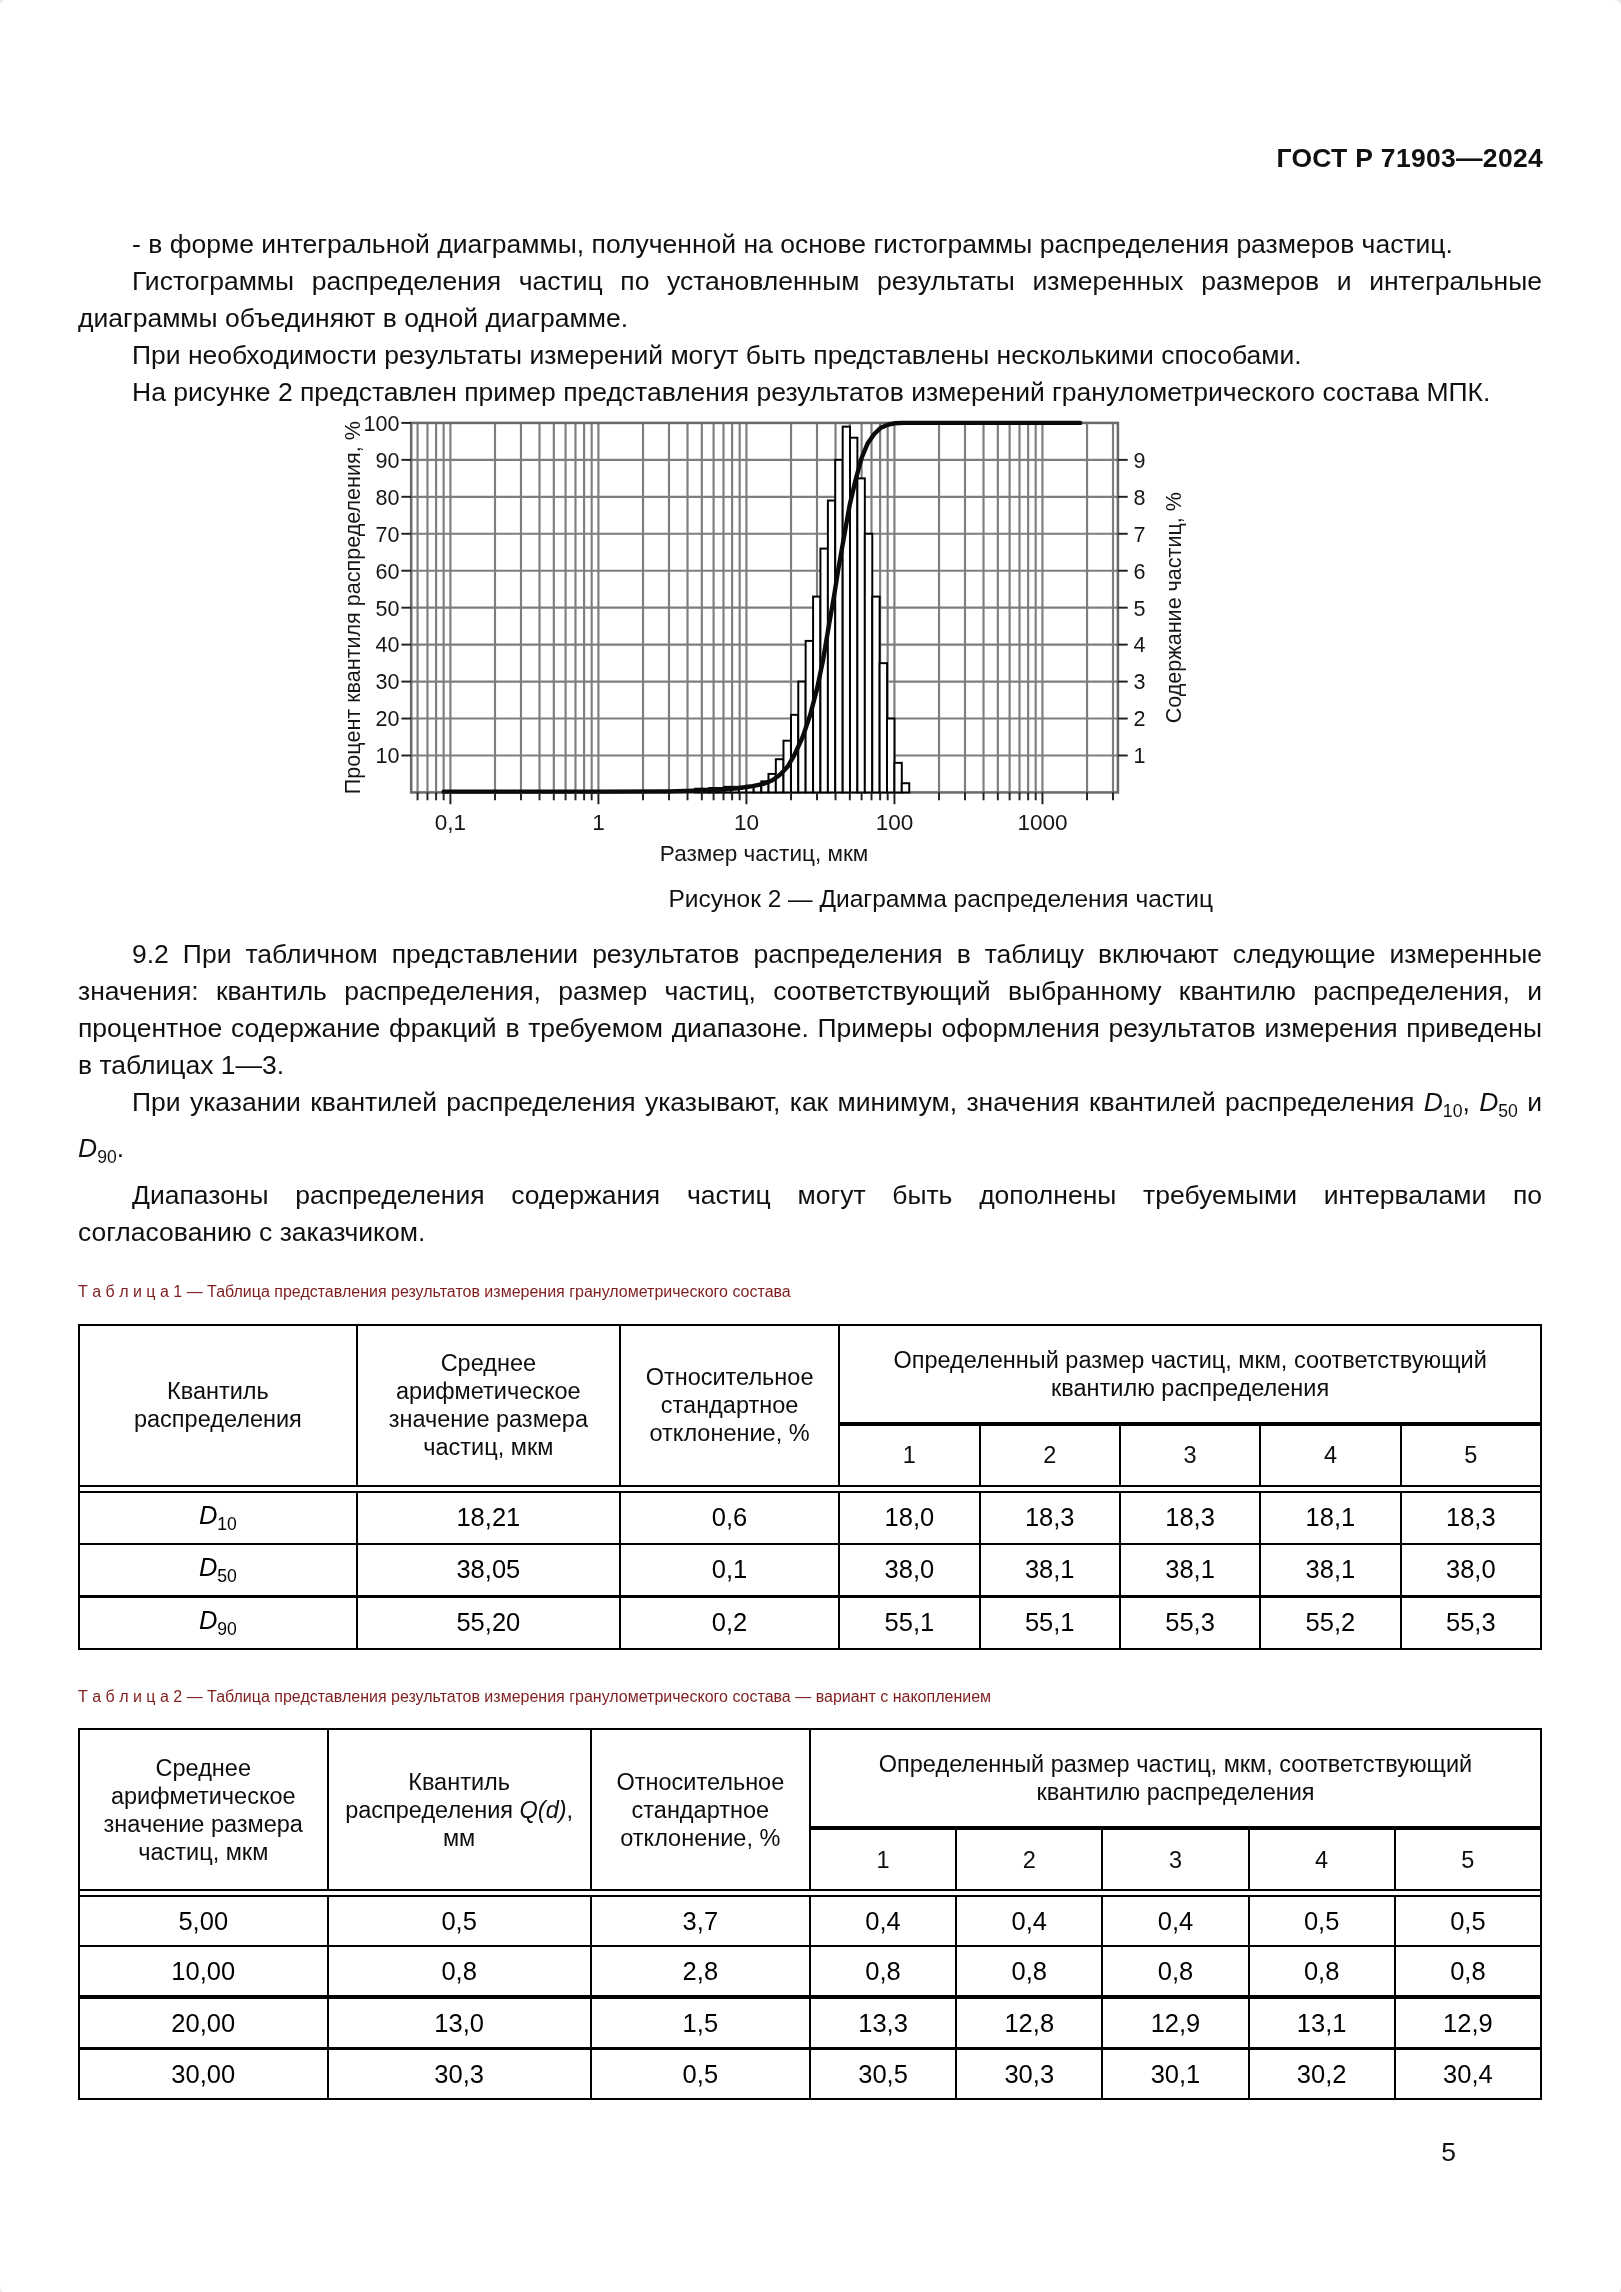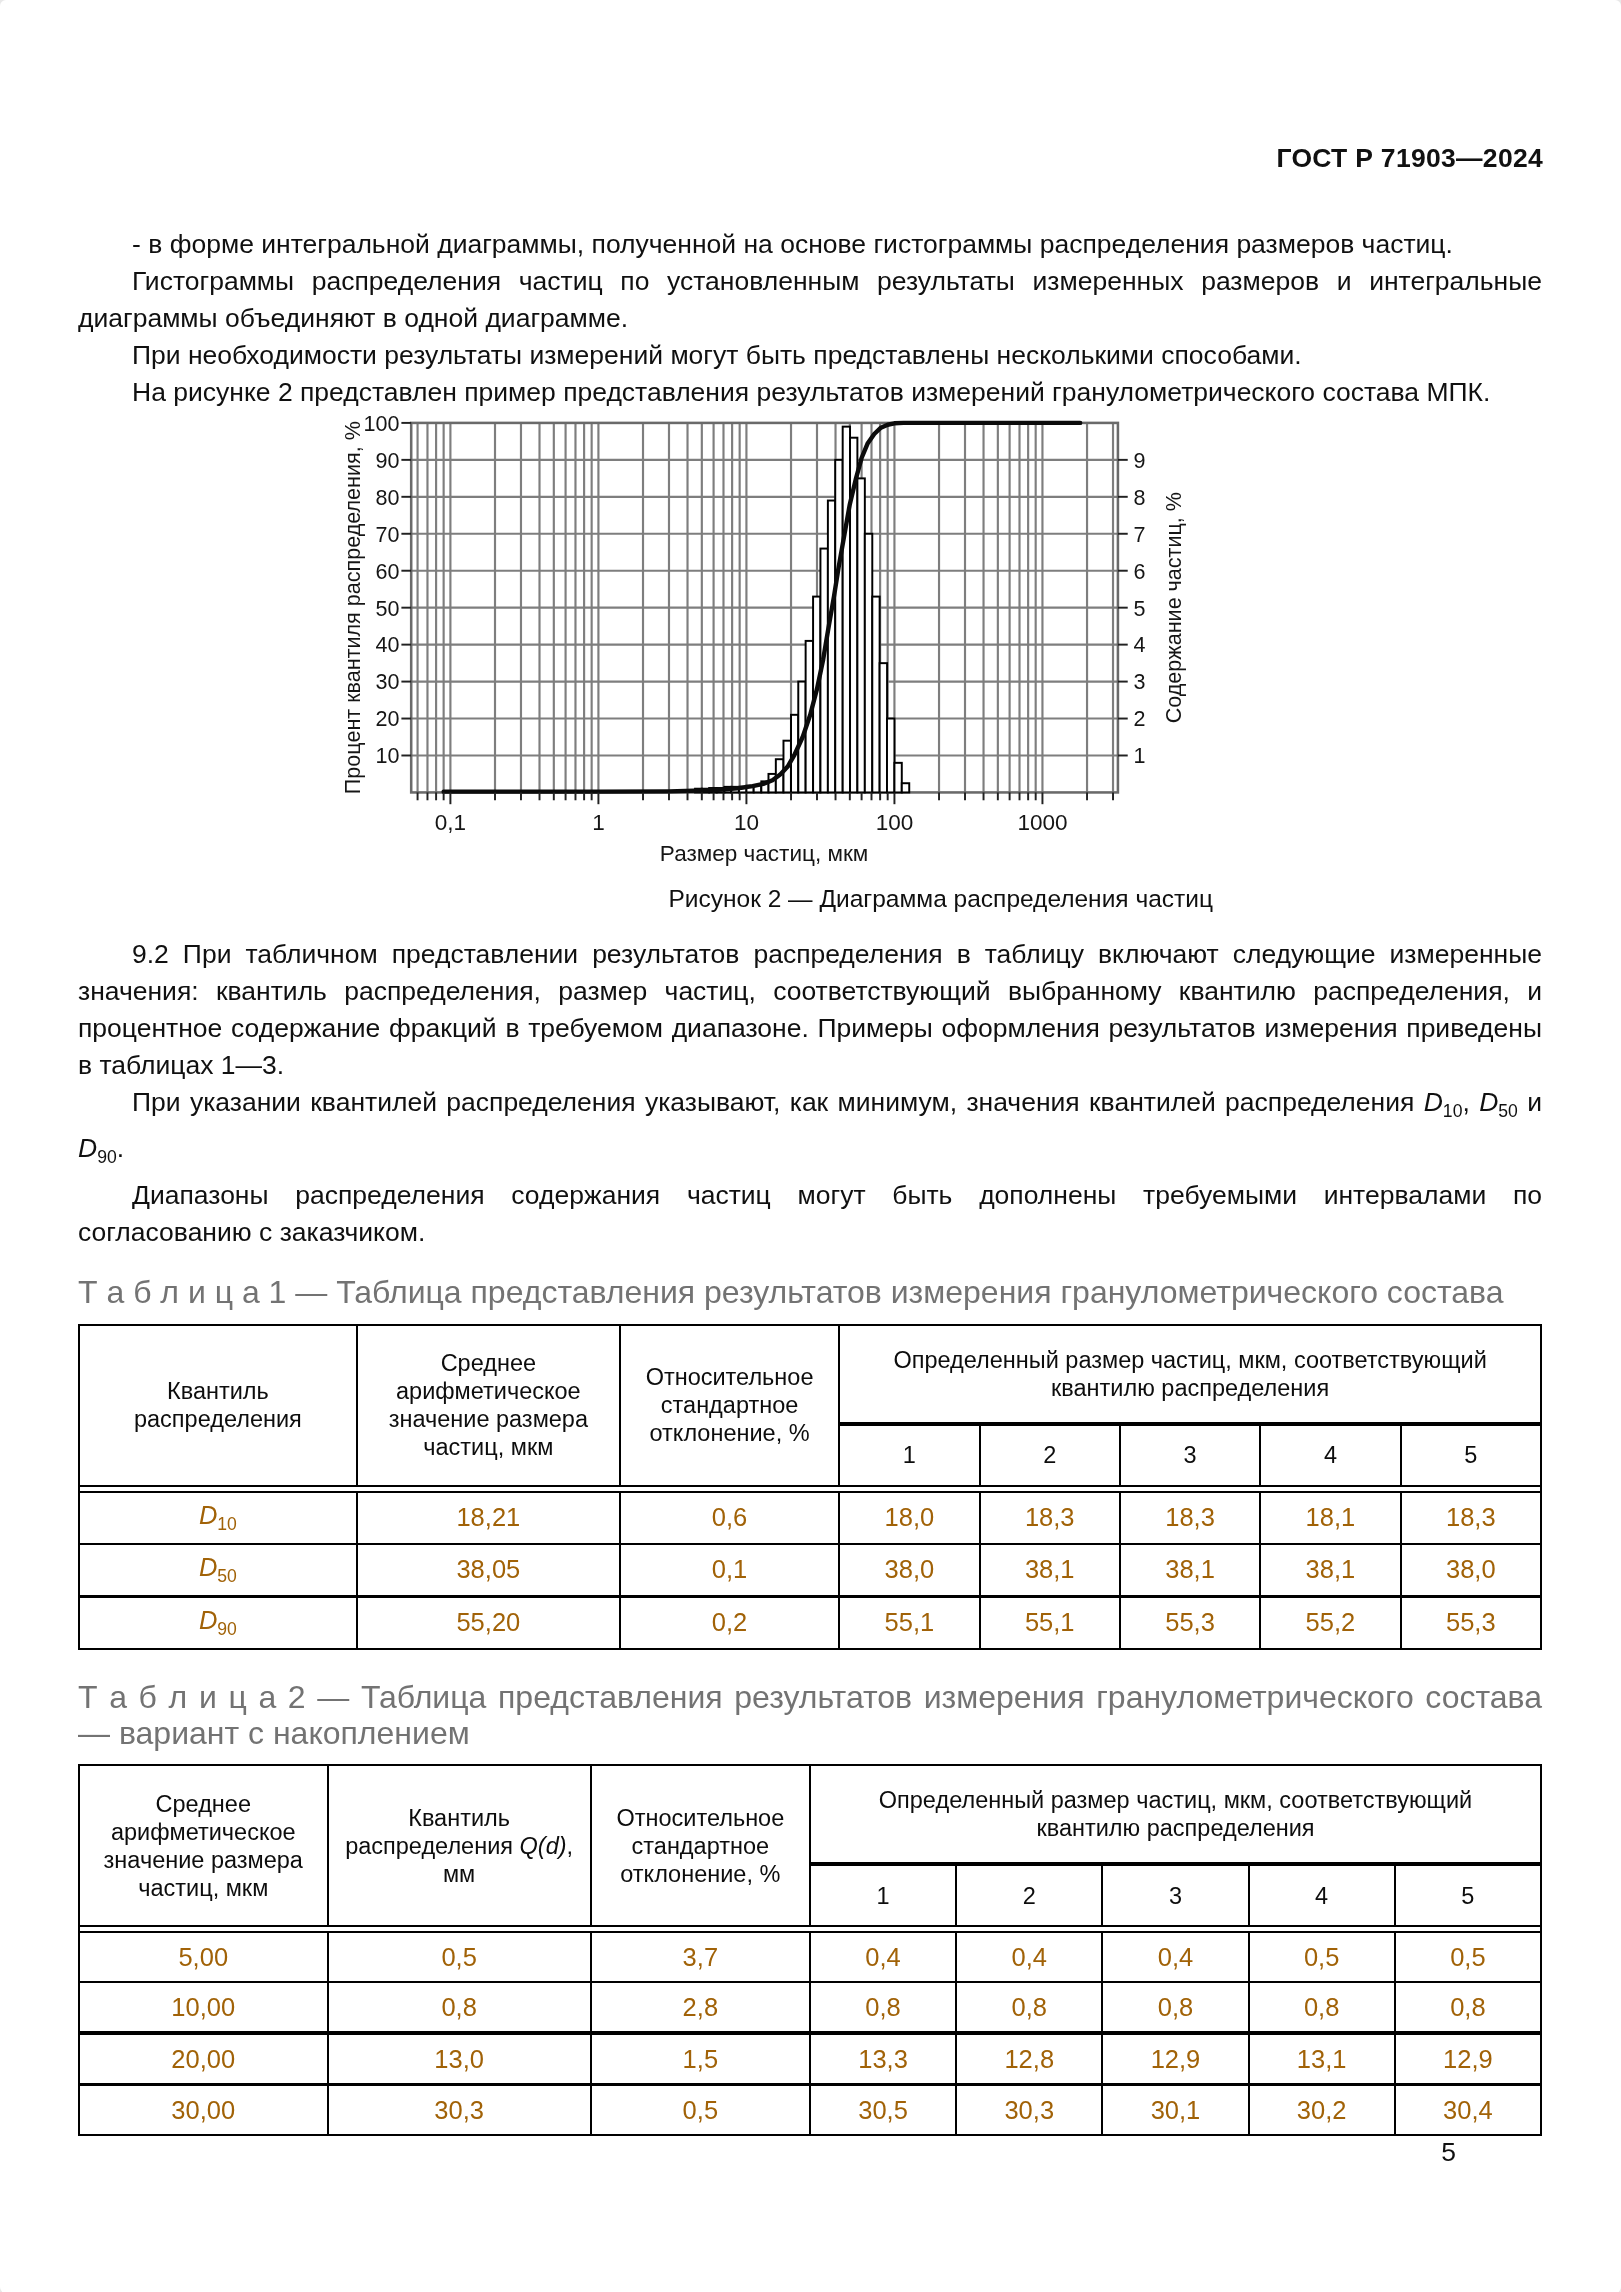--- a/index.html
+++ b/index.html
@@ -7,28 +7,28 @@
         font-family:"Liberation Sans","DejaVu Sans",sans-serif;overflow:hidden;border-radius:6px;}
   .doc-header{position:absolute;top:143px;left:78px;right:78px;text-align:right;
         font-size:26.5px;font-weight:700;letter-spacing:0.3px;}
   .content{position:absolute;left:78px;top:226px;width:1464px;}
   .body-p{margin:0;font-size:26.5px;line-height:37px;text-align:justify;text-indent:54px;color:#101010;}
   .sect{margin-top:23.5px;}
   .figure{margin-top:2px;}
   .chart{width:990px;height:456px;margin-left:145px;}
   #chart text{font-family:"Liberation Sans","DejaVu Sans",sans-serif;fill:#161616;}
   .fig-caption{width:990px;margin-left:145px;margin-top:15.7px;text-align:right;font-size:24.5px;color:#101010;}
-  .tbl-caption{margin:23.5px 0 13.7px 0;font-size:32px;line-height:36px;text-align:justify;color:#737373;}
+  .tbl-caption{margin:23.5px 0 13.7px 0;font-size:16px;line-height:36px;text-align:justify;color:#7f1d1d;}
   .gtable{border-collapse:collapse;width:1464px;table-layout:fixed;border:2.9px solid #000;}
   .gtable th{font-weight:400;font-size:23.5px;line-height:28px;padding:7.8px 9.8px;border:2px solid #000;
         text-align:center;vertical-align:middle;color:#0d0d0d;}
   .gtable th.group{border-bottom:4.9px solid #000;padding:20px 39px;}
   .gtable .subrow th{height:51px;padding:3.9px;}
   .gtable td{font-size:25.5px;border:2px solid #000;text-align:center;vertical-align:middle;
-        height:50px;padding:0;color:#a16207;}
+        height:50px;padding:0;color:#000000;}
   .t2 td{height:48px;}
   .gtable tr.sp td{height:3.9px;border-top:2px solid #000;border-bottom:2px solid #000;padding:0;font-size:0;line-height:0;}
   .gtable tr.top3 td{border-top:2.9px solid #000;}
   .gtable tr.top4 td{border-top:3.9px solid #000;}
   .gtable tr.top5 td{border-top:4.9px solid #000;}
   .gtable i, .body-p i{font-style:italic;}
   .gtable sub, .body-p sub{font-size:17.6px;}
   .page-num{position:absolute;top:2137px;right:165px;font-size:26.5px;color:#101010;}
 </style>
 </head>

